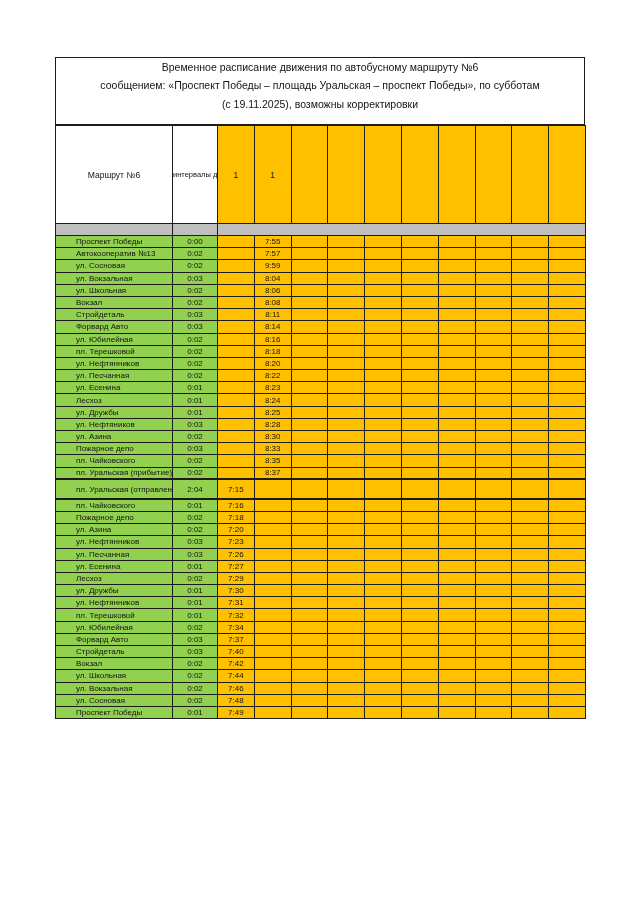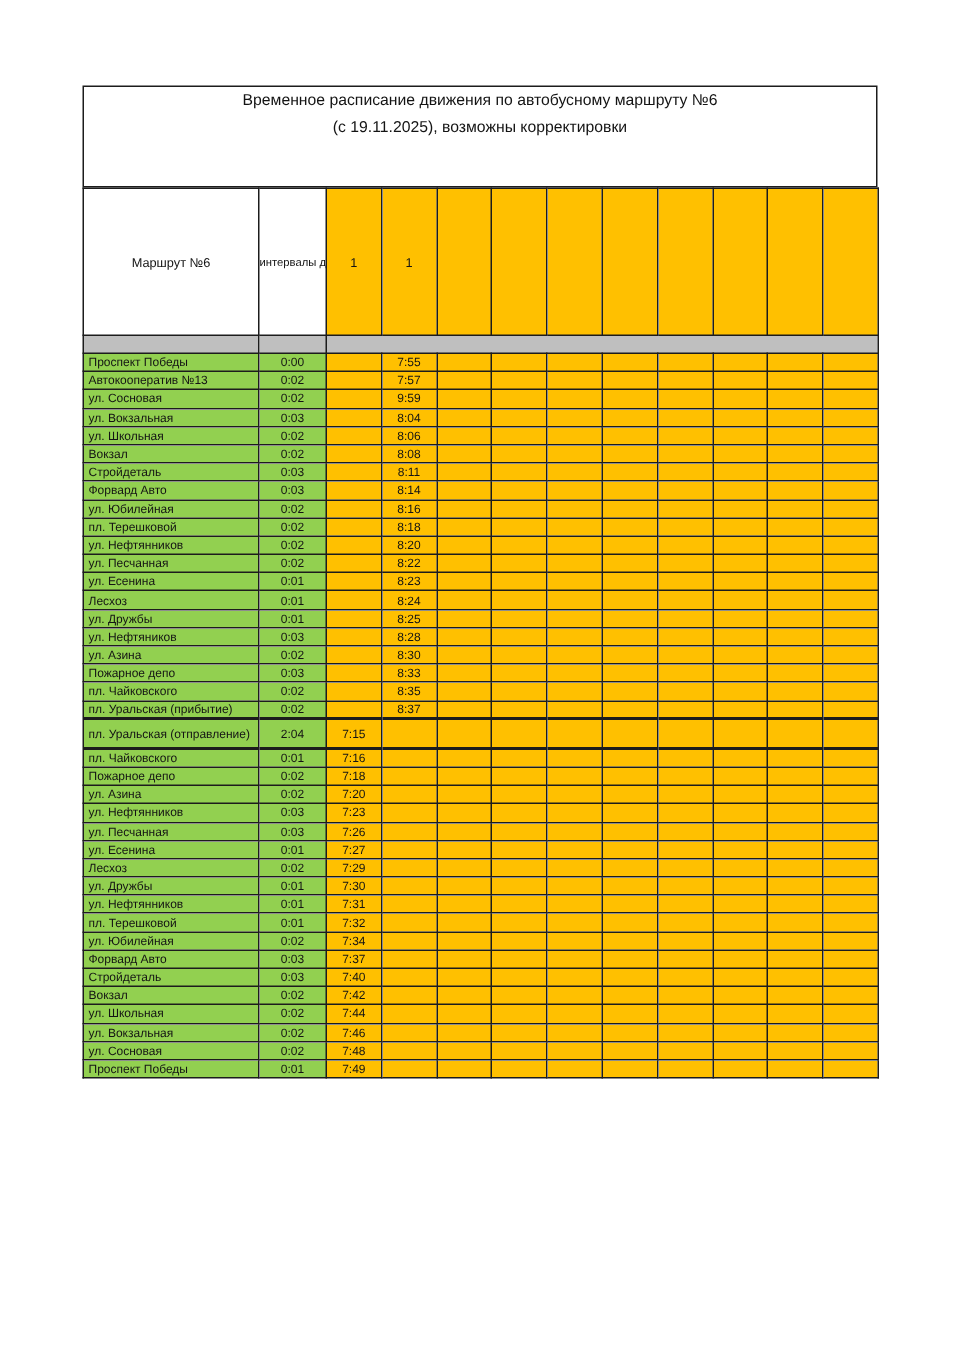--- a/index.html
+++ b/index.html
@@ -45,39 +45,40 @@
   .head-row th{background:var(--page-white);vertical-align:middle;}
   .name-h{font-size:8.5px;text-align:center;}
   .int-h{font-size:7.5px;white-space:normal;line-height:1.55;text-align:center;}
   .time-h{background:var(--time-orange) !important;font-size:8.5px;text-align:center;}
   .spacer-row td{background:var(--spacer-gray);height:12px;}
   tbody tr{height:12.2px;}
   tbody tr.tall{height:20px;}
   tbody tr.tall td{border-top-width:2px;border-bottom-width:2px;}
   td.stop{
     background:var(--stop-green);
-    font-size:8px;text-align:left;padding-left:3px;
+    font-size:8px;text-align:left;padding-left:20px;
   }
   td.interval{
     background:var(--stop-green);
     font-size:8px;text-align:center;margin-left:27px;
   }
   td.time{
     background:var(--time-orange);
     font-size:8px;text-align:center;
   }
 </style>
 </head>
 <body>
 
 <div class="page">
   <div class="content">
 
     <div class="title-box">
       <div>Временное расписание движения по автобусному маршруту №6</div>
+      <div>сообщением: «Проспект Победы – площадь Уральская – проспект Победы», по субботам</div>
       <div>(с 19.11.2025), возможны корректировки</div>
     </div>
 
     <table class="sched">
       <colgroup>
         <col style="width:117px">
         <col style="width:45px">
         <col span="10" style="width:36.8px">
       </colgroup>
       <thead>

